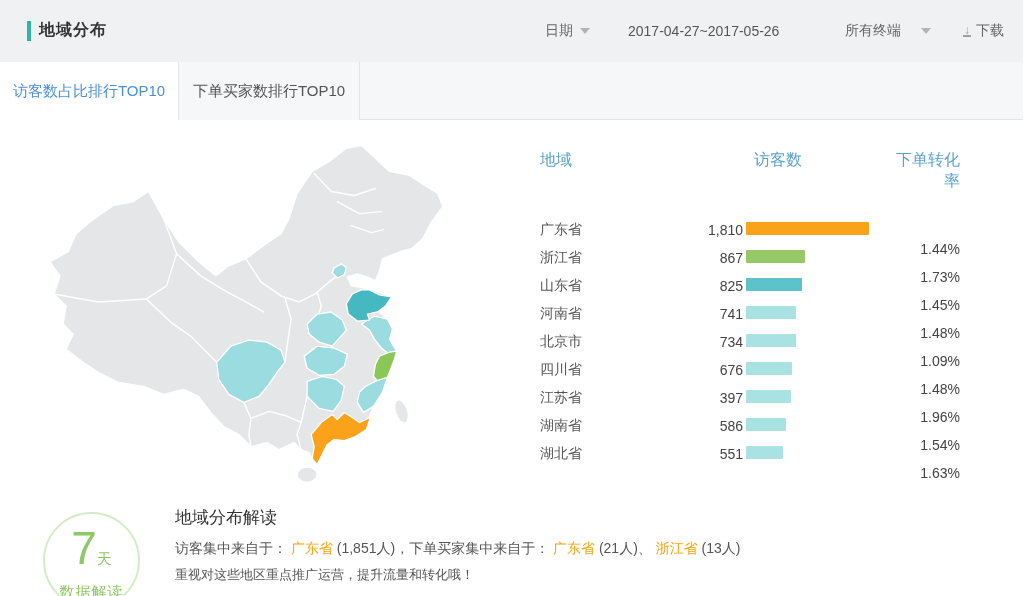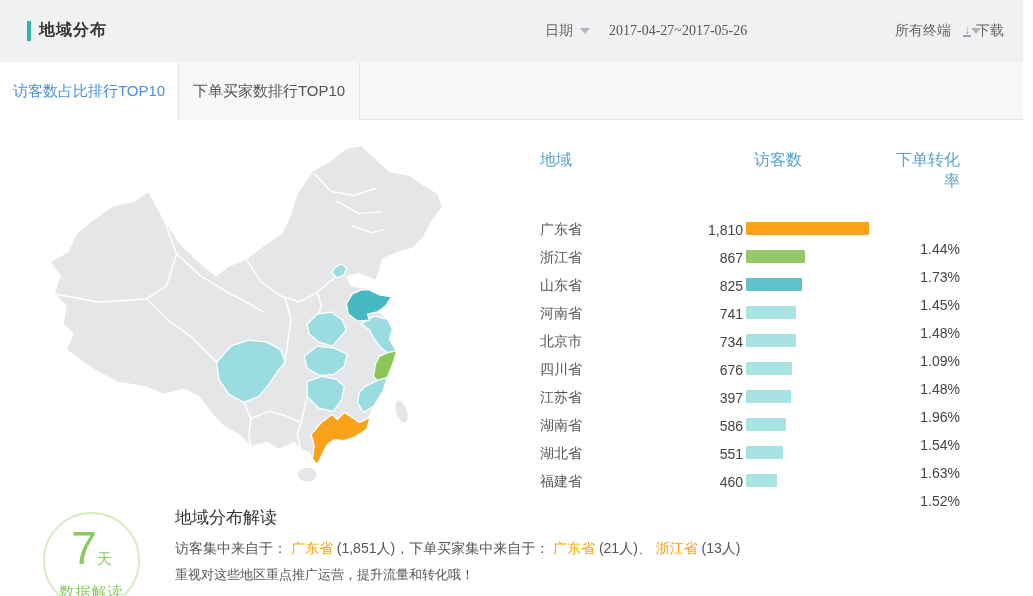--- a/index.html
+++ b/index.html
@@ -10,22 +10,22 @@
   
   .topbar { position:absolute; left:0; top:0; width:1023px; height:62px; background:#f0f1f2; }
   .title-wrap { position:absolute; left:27px; top:20px; display:flex; align-items:center; }
   .accent { width:4px; height:20px; background:#2db5a9; margin-right:8px; }
   .page-title { font-size:16px; font-weight:bold; color:#333; letter-spacing:1px; }
   .ctrl { position:absolute; top:0; height:62px; display:flex; align-items:center; font-size:14px; color:#666; cursor:pointer; }
   .ctrl.static { cursor:default; }
   .chev { width:0; height:0; border-left:5px solid transparent; border-right:5px solid transparent;
           border-top:6px solid #b0b4b8; display:inline-block; margin-left:7px; }
   .date-label { left:545px; }
-  .date-range { left:609px; color:#555;font-family:Liberation Serif, serif; }
-  .terminal { left:895px; width:86px; justify-content:space-between; }
+  .date-range { left:628px; color:#555; }
+  .terminal { left:845px; width:86px; justify-content:space-between; }
   .download { left:963px; color:#666; }
   .dl-icon { display:inline-block; border-bottom:2px solid #9aa0a5; line-height:10px; padding:0 1px;
              margin-right:5px; font-size:12px; color:#9aa0a5; }
 
   
   .tabstrip { position:absolute; left:0; top:62px; width:1023px; height:58px; background:#f6f7f8;
               border-bottom:1px solid #e2e4e6; }
   .tab { position:absolute; top:0; height:58px; display:flex; align-items:center; justify-content:center;
          font-size:15px; cursor:pointer; }
   .tab-active { left:0; width:178px; background:#fff; height:59px; color:#4a90d9;text-align:right; }
@@ -201,26 +201,20 @@
       <span class="c-pct">1.54%</span>
     </div>
 
     <div class="rrow">
       <span class="c-region">湖北省</span>
       <span class="c-num">551</span>
       <span><span class="c-bar" style="display: inline-block; width: 37px; background: rgb(169, 226, 227);"></span></span>
       <span class="c-pct">1.63%</span>
     </div>
 
-    <div class="rrow">
-      <span class="c-region">福建省</span>
-      <span class="c-num">460</span>
-      <span><span class="c-bar" style="display: inline-block; width: 31px; background: rgb(169, 226, 227);"></span></span>
-      <span class="c-pct">1.52%</span>
-    </div>
   </div>
   </div>
 
   <div class="badge">
     <div class="badge-top">
       <span class="badge-7">7</span><span class="badge-day">天</span>
     </div>
     <div class="badge-bottom">数据解读</div>
   </div>
   <div class="interp-head">地域分布解读</div>

